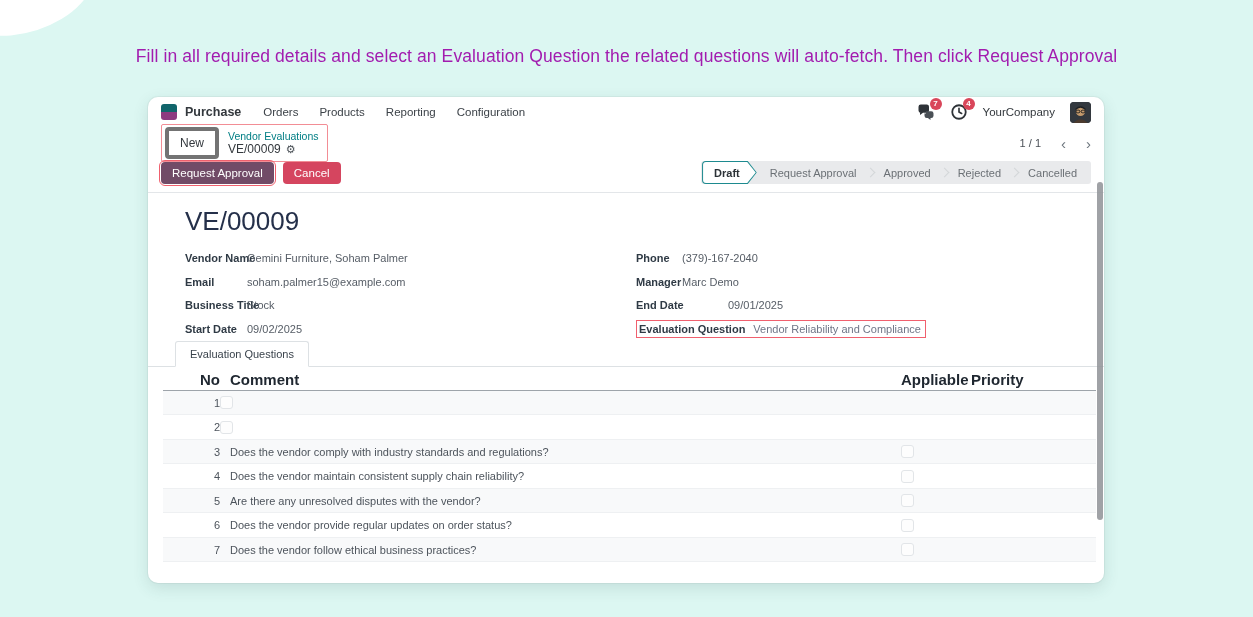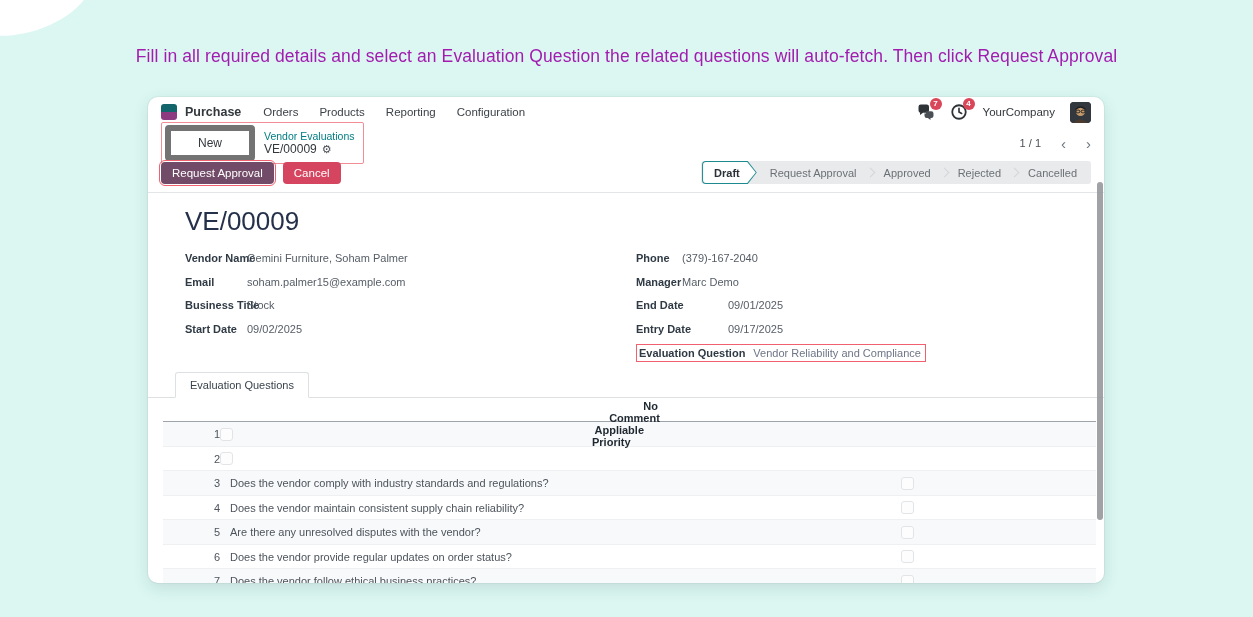--- a/index.html
+++ b/index.html
@@ -23,21 +23,21 @@
   .nav-icon { position:relative; width:18px; height:18px; }
   .nav-icon svg { display:block; }
   .badge { position:absolute; top:-5px; right:-7px; background:#d9465a; color:#fff; font-size:8px; font-weight:bold;
            min-width:12px; height:12px; line-height:12px; text-align:center; border-radius:7px; padding:0 2px; }
   .company { font-size:11.5px; color:#33383d; }
   .avatar { width:21px; height:21px; border-radius:4px; overflow:hidden; background:#34393f; }
 
   
   .bc-row { height:32px; display:flex; align-items:center; padding:0 13px; }
   .hl-box { display:flex; align-items:center; gap:9px; border:1px solid #f28d95; padding:2px 8px 2px 3px; border-radius:2px; }
-  .btn-new { background:#fff; border:6px solid #737373; border-radius:4px; padding:5px 27px; font-size:12px; color:#33383d; cursor:pointer; }
+  .btn-new { background:#fff; border:4px solid #737373; border-radius:4px; padding:5px 11px; font-size:12px; color:#33383d; cursor:pointer; }
   .bc-stack { line-height:1.2; }
   .bc-parent { font-size:10.5px; color:#017e84; cursor:pointer; }
   .bc-current { font-size:12px; color:#33383d; display:flex; align-items:center; gap:5px; }
   .gear { font-size:11px; color:#4a5056; cursor:pointer; }
   .pager { margin-left:auto; display:flex; align-items:center; gap:20px; font-size:11px; color:#4a5056; }
   .chev { font-size:15px; color:#6c757d; cursor:pointer; line-height:1; }
 
   
   .action-row { height:34px; display:flex; align-items:center; gap:9px; padding:0 13px 6px; border-bottom:1px solid #e3e6e9; }
   .btn { border:none; border-radius:4px; font-size:11.5px; padding:5px 11px; color:#fff; cursor:pointer; font-family:inherit; }
@@ -58,27 +58,27 @@
   .fcol-right { flex:1; }
   .frow { display:flex; align-items:center; height:23.7px; font-size:11px; }
   .flabel { font-weight:bold; color:#2f3a45; white-space:nowrap; flex:0 0 auto; }
   .w62 { width:62px; } .w46 { width:46px; } .w92 { width:92px; }
   .fvalue { color:#565d66; white-space:nowrap; cursor:text;text-align:center; }
   .hl-field { display:inline-flex; align-items:center; border:1px solid #f0606e; padding:2px 4px 2px 2px; }
   .hl-field .flabel { width:auto; margin-right:8px; }
   .hl-field .fvalue { color:#6f7587; }
 
   
-  .tabbar { margin-top:8px; padding-left:27px; border-bottom:1px solid #dde1e4; }
+  .tabbar { margin-top:0; padding-left:27px; border-bottom:1px solid #dde1e4; }
   .tab { display:inline-block; background:#fff; border:1px solid #dde1e4; border-bottom:1px solid #fff; margin-bottom:-1px;
          border-radius:3px 3px 0 0; padding:6px 14px; font-size:11px; color:#3a434c; cursor:pointer; }
 
   
   .qtable { margin:2px 8px 0 15px; }
-  .thead { display:flex; align-items:center; height:22px; font-size:11px; font-weight:bold; color:#1f2730; border-bottom:1px solid #9ea4aa;flex-direction:column; }
+  .thead { display:flex; align-items:center; height:22px; font-size:15px; font-weight:bold; color:#1f2730; border-bottom:1px solid #9ea4aa; }
   .trow { display:flex; align-items:center; height:24.5px; font-size:11px; color:#4d545c; border-bottom:1px solid #eef0f2; cursor:pointer; }
   .trow:nth-child(even) { background:#f8f9fa; }
   .col-no { width:57px; text-align:right; flex:0 0 auto; }
   .col-comment { flex:1; padding-left:10px; }
   .col-app { width:70px; flex:0 0 auto; }
   .col-pri { width:75px; flex:0 0 auto; }
   .col-end { width:50px; flex:0 0 auto; }
   .cbox { width:13px; height:13px; border:1px solid #e2e5e8; border-radius:3px; background:#fdfdfd; cursor:pointer; }
 
   .vscroll { position:absolute; right:1px; top:85px; width:6px; height:338px; background:#8f9296; border-radius:4px; opacity:.85; cursor:pointer; }
@@ -191,24 +191,20 @@
           </div>
           <div class="frow">
             <span class="flabel w46">Manager</span>
             <span class="fvalue">Marc Demo</span>
           </div>
           <div class="frow">
             <span class="flabel w92">End Date</span>
             <span class="fvalue">09/01/2025</span>
           </div>
           <div class="frow">
-            <span class="flabel w92">Entry Date</span>
-            <span class="fvalue">09/17/2025</span>
-          </div>
-          <div class="frow">
             <span class="hl-field">
               <span class="flabel">Evaluation Question</span>
               <span class="fvalue">Vendor Reliability and Compliance</span>
             </span>
           </div>
         </div>
       </div>
     </div>
 
     <div class="tabbar">

